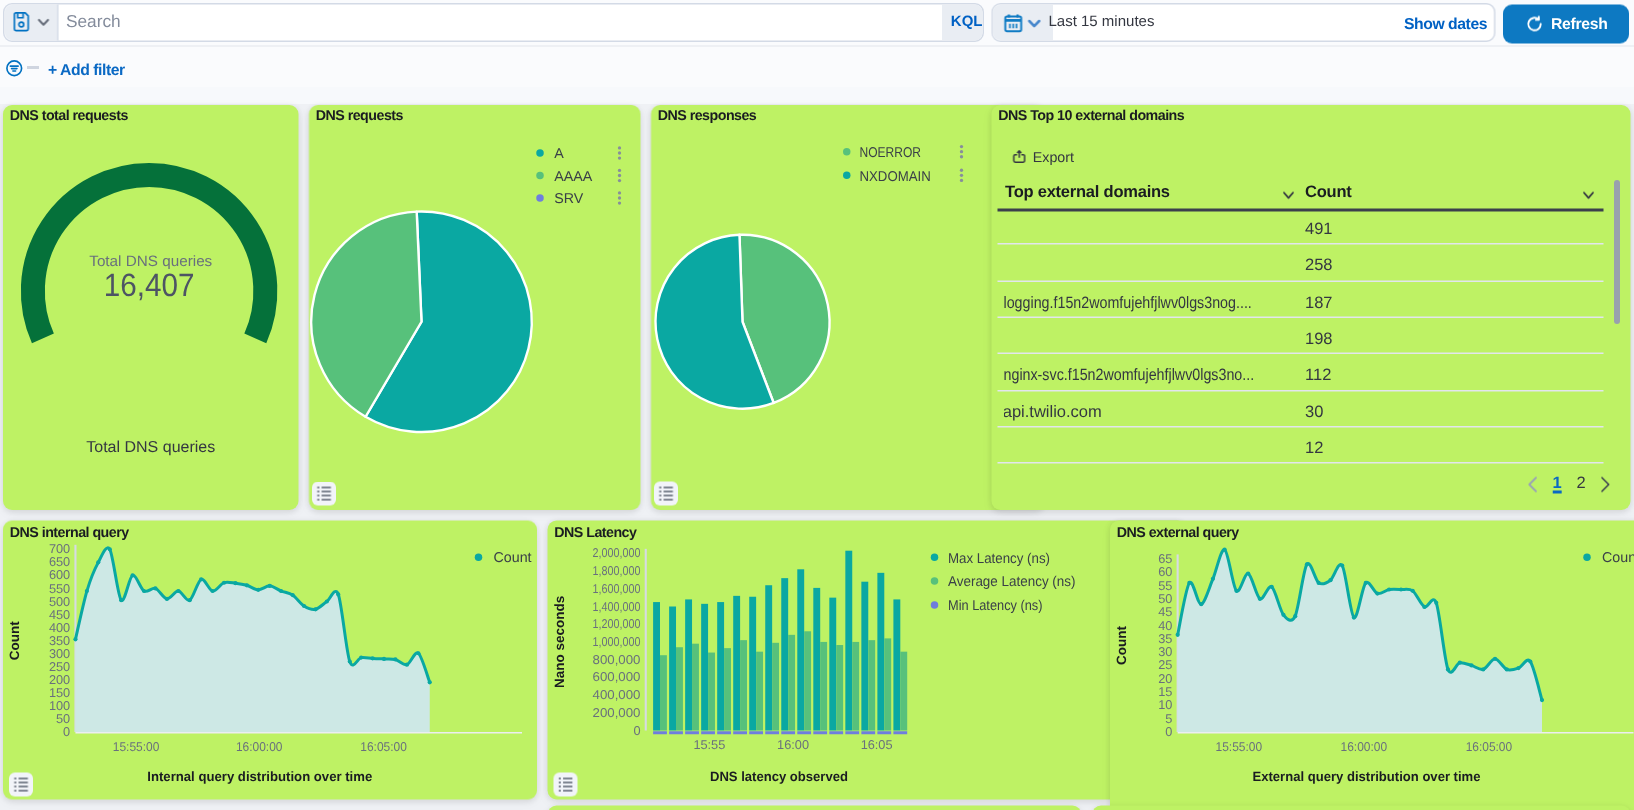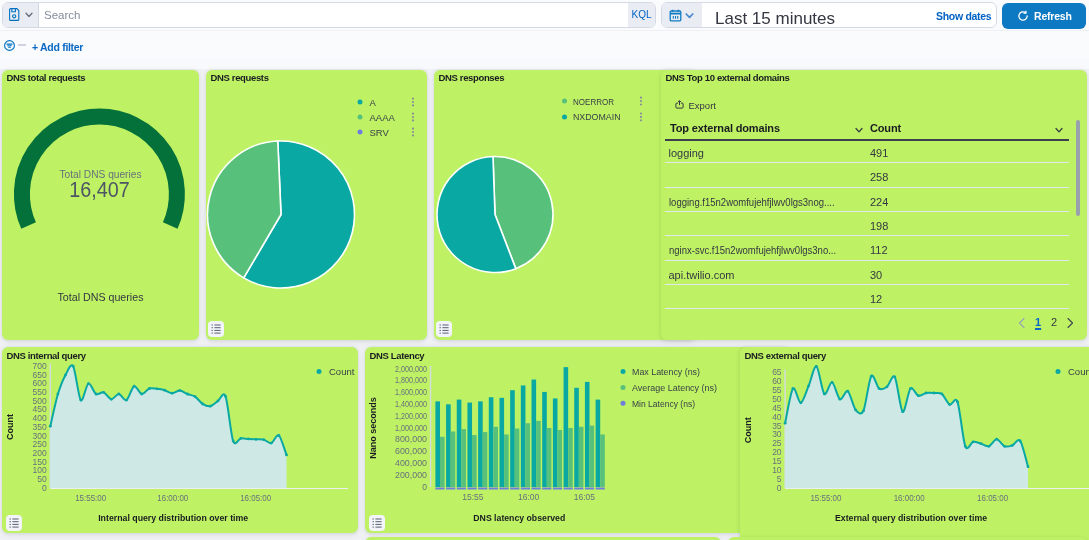--- a/index.html
+++ b/index.html
@@ -16,33 +16,33 @@
 <div class="abs" style="left:3px;top:3px;width:36px;height:24px;background:#e9edf3;border-radius:5px 0 0 5px;border-right:1px solid #d3dae6"></div>
 <svg class="abs" style="left:8px;top:7px" width="26" height="16" viewBox="0 0 26 16">
 <g fill="none" stroke="#0071c2" stroke-width="1.1">
 <path d="M1.6 2.6 a1 1 0 0 1 1-1 h6.2 l2 2 v8.8 a1 1 0 0 1 -1 1 h-7.2 a1 1 0 0 1 -1-1 Z"></path>
 <path d="M3.8 1.8 v3 h3.6 v-3" stroke-width="1.1"></path>
 <circle cx="6.2" cy="9.3" r="1.6"></circle>
 </g>
 <path d="M18 6.3 l3 3.2 3-3.2" fill="none" stroke="#69707d" stroke-width="1.4" stroke-linecap="round" stroke-linejoin="round"></path>
 </svg>
 <div class="abs" style="left:44px;top:9px;font-size:11.5px;color:#848c9c">Search</div>
-<div class="abs" style="left:628px;top:3px;width:27px;height:24px;background:#e9edf3;border-radius:0 5px 5px 0;color:#0061c4;font-size:10px;font-weight:normal;text-align:center;line-height:24px">KQL</div>
+<div class="abs" style="left:628px;top:3px;width:27px;height:24px;background:#e9edf3;border-radius:0 5px 5px 0;color:#0061c4;font-size:10px;font-weight:bold;text-align:right;line-height:24px">KQL</div>
 <div class="abs" style="left:661px;top:2px;width:336px;height:26px;background:#fff;border:1px solid #d3dae6;border-radius:6px"></div>
 <div class="abs" style="left:662px;top:3px;width:40px;height:24px;background:#e9edf3;border-radius:5px 0 0 5px"></div>
 <svg class="abs" style="left:669px;top:9px" width="26" height="14" viewBox="0 0 26 14">
 <g stroke="#0f7bc4" fill="none">
 <path d="M3.6 0.7 v2 M9.4 0.7 v2" stroke-width="1.5"></path>
 <rect x="1.2" y="2" width="10.6" height="9.8" rx="1.1" stroke-width="1.3"></rect>
 <path d="M1.2 4.6 h10.6" stroke-width="1.8"></path>
 <path d="M4.3 6.9 v2.9 M6.5 6.9 v2.9 M8.7 6.9 v2.9" stroke-width="1.1"></path>
 </g>
 <path d="M17.2 5 l3.3 3.4 3.3-3.4" fill="none" stroke="#4787cc" stroke-width="1.7" stroke-linecap="round" stroke-linejoin="round"></path>
 </svg>
-<div class="abs" style="left:715px;top:9px;font-size:17px;color:#343741">Last 15 minutes</div>
+<div class="abs" style="left:699px;top:9px;font-size:10px;color:#343741">Last 15 minutes</div>
 <div class="abs" style="left:936px;top:9.5px;font-size:10.5px;font-weight:bold;letter-spacing:-0.3px;color:#0061c4">Show dates</div>
 <div class="abs" style="left:1002px;top:3px;width:84px;height:26px;background:#0d79c2;border-radius:6px"></div>
 <svg class="abs" style="left:1017px;top:10px" width="12" height="12" viewBox="0 0 13 13">
 <path d="M11 6.5 a4.5 4.5 0 1 1 -1.6-3.4" fill="none" stroke="#fff" stroke-width="1.4" stroke-linecap="round"></path>
 <path d="M9.6 0.8 v2.6 h-2.6" fill="none" stroke="#fff" stroke-width="1.4" stroke-linejoin="round"></path>
 </svg>
 <div class="abs" style="left:1034px;top:9.5px;font-size:10.5px;font-weight:bold;letter-spacing:-0.2px;color:#fff">Refresh</div>
 <svg class="abs" style="left:4px;top:39.5px" width="11" height="11" viewBox="0 0 11 11">
 <circle cx="5.5" cy="5.5" r="4.9" fill="none" stroke="#0071c2" stroke-width="1.1"></circle>
 <path d="M2.9 4.1 h5.2 M3.7 5.7 h3.6 M4.6 7.3 h1.8" stroke="#0071c2" stroke-width="1.1" stroke-linecap="round"></path>
@@ -130,27 +130,26 @@
     <div class="abs" style="left:27.5px;top:30.5px;font-size:9.5px;color:#343741">Export</div>
     <div class="abs" style="left:9px;top:52.5px;font-size:11px;font-weight:bold;letter-spacing:-0.15px;color:#1a1c21">Top external domains</div>
     <svg class="abs" style="left:193px;top:55px" width="10" height="10" viewBox="0 0 10 10">
       <path d="M2 3.5 l3 3.4 3-3.4" fill="none" stroke="#343741" stroke-width="1.2" stroke-linecap="round" stroke-linejoin="round"></path>
     </svg>
     <div class="abs" style="left:209px;top:52.5px;font-size:11px;font-weight:bold;letter-spacing:-0.15px;color:#1a1c21">Count</div>
     <svg class="abs" style="left:393px;top:55px" width="10" height="10" viewBox="0 0 10 10">
       <path d="M2 3.5 l3 3.4 3-3.4" fill="none" stroke="#343741" stroke-width="1.2" stroke-linecap="round" stroke-linejoin="round"></path>
     </svg>
     <div class="abs" style="left:4px;top:69.5px;width:404px;height:2px;background:#3b404c"></div>
-    <div class="abs" style="left:7.5px;top:77.5px;width:228px;overflow:hidden;white-space:nowrap;font-size:11px;color:#343741">logging</div>
     <div class="abs" style="left:209px;top:77.5px;font-size:11px;color:#343741">491</div>
     <div class="abs" style="left:4px;top:92.9px;width:404px;height:1px;background:#e2e6ed"></div>
     <div class="abs" style="left:209px;top:101.8px;font-size:11px;color:#343741">258</div>
     <div class="abs" style="left:4px;top:117.2px;width:404px;height:1px;background:#e2e6ed"></div>
     <div class="abs" style="left:7.5px;top:126.1px;width:228px;overflow:hidden;white-space:nowrap;font-size:11px;color:#343741;transform:scaleX(0.865) translateZ(0);transform-origin:left top">logging.f15n2womfujehfjlwv0lgs3nog....</div>
-    <div class="abs" style="left:209px;top:126.1px;font-size:11px;color:#343741">224</div>
+    <div class="abs" style="left:209px;top:126.1px;font-size:11px;color:#343741">187</div>
     <div class="abs" style="left:4px;top:141.5px;width:404px;height:1px;background:#e2e6ed"></div>
     <div class="abs" style="left:209px;top:150.4px;font-size:11px;color:#343741">198</div>
     <div class="abs" style="left:4px;top:165.8px;width:404px;height:1px;background:#e2e6ed"></div>
     <div class="abs" style="left:7.5px;top:174.70000000000002px;width:228px;overflow:hidden;white-space:nowrap;font-size:11px;color:#343741;transform:scaleX(0.865) translateZ(0);transform-origin:left top">nginx-svc.f15n2womfujehfjlwv0lgs3no...</div>
     <div class="abs" style="left:209px;top:174.70000000000002px;font-size:11px;color:#343741">112</div>
     <div class="abs" style="left:4px;top:190.10000000000002px;width:404px;height:1px;background:#e2e6ed"></div>
     <div class="abs" style="left:7.5px;top:199.00000000000003px;width:228px;overflow:hidden;white-space:nowrap;font-size:11px;color:#343741">api.twilio.com</div>
     <div class="abs" style="left:209px;top:199.00000000000003px;font-size:11px;color:#343741">30</div>
     <div class="abs" style="left:4px;top:214.40000000000003px;width:404px;height:1px;background:#e2e6ed"></div>
     <div class="abs" style="left:209px;top:223.30000000000004px;font-size:11px;color:#343741">12</div>

